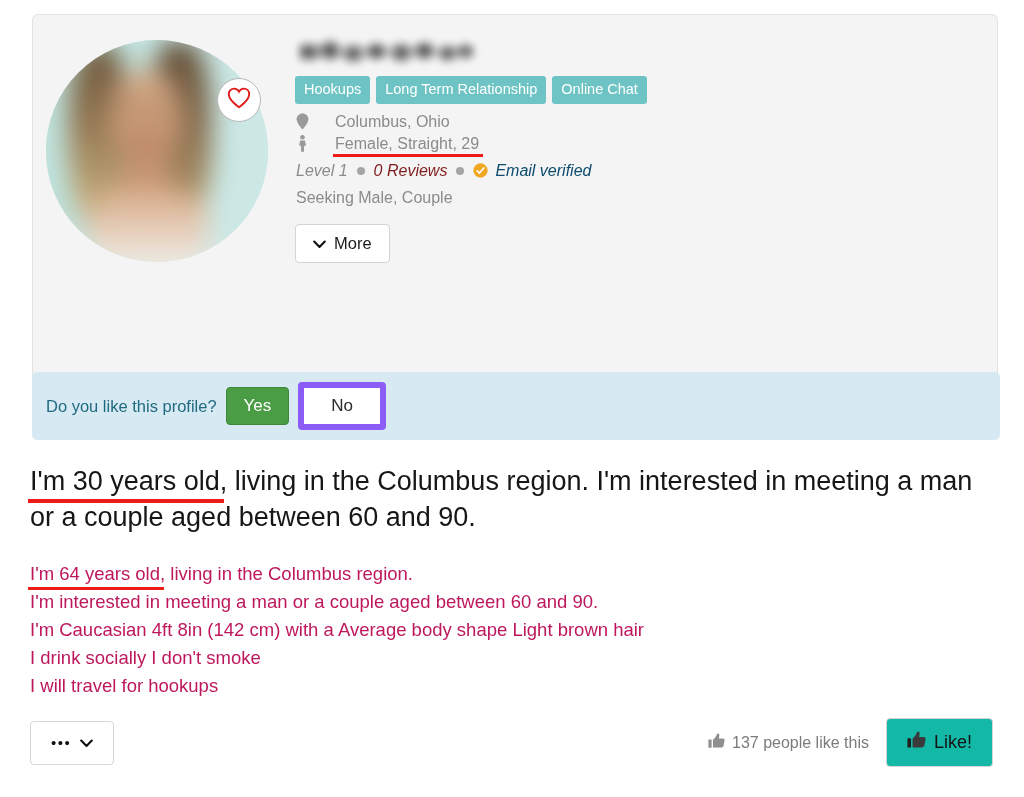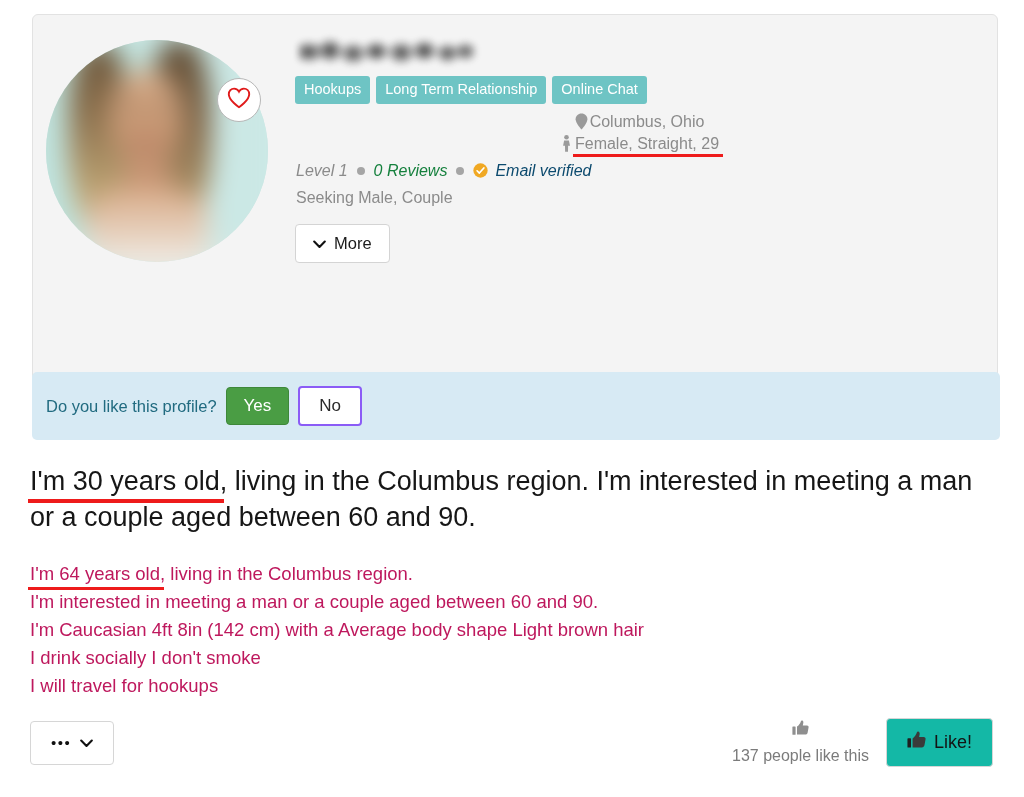--- a/index.html
+++ b/index.html
@@ -165,22 +165,21 @@
     white-space: nowrap;
     cursor: pointer;
   }
 
   .meta-line {
     display: flex;
     align-items: center;
     color: #8b8b8b;
     font-size: 16px;
     margin-top: 9px;
-    gap: 1px;
-    justify-content: center;
+    gap: 25px;
   }
   .meta-line.tight { margin-top: 4px; }
 
   .ico {
     display: inline-flex;
     width: 15px;
     justify-content: center;
     flex: 0 0 15px;
   }
 
@@ -208,21 +207,21 @@
     padding-left: 1px;
     font-style: italic;
   }
   .dot-sep {
     width: 8px; height: 8px;
     border-radius: 50%;
     background: #a5a5a5;
     display: inline-block;
   }
   .reviews-link {
-    color: #15803d;
+    color: #7f1d1d;
     cursor: pointer;
   }
   .verified {
     display: flex;
     align-items: center;
     gap: 7px;
     color: #0c4a6e;
   }
   .seeking {
     color: #8b8b8b;
@@ -268,24 +267,24 @@
     background: #4a9d44;
     border: 1px solid #3e8839;
     color: #ffffff;
     font-size: 17px;
     padding: 8px 17px;
     border-radius: 4px;
     cursor: pointer;
   }
   .btn-no {
     background: #ffffff;
-    border: 2px solid #8b5cf6;
+    border: 6px solid #8b5cf6;
     color: #2a2a2a;
     font-size: 17px;
-    padding: 8px 19px;
+    padding: 8px 27px;
     border-radius: 4px;
     cursor: pointer;
   }
 
   
   .headline {
     position: absolute;
     left: 30px;
     top: 464px;
     width: 965px;
@@ -344,21 +343,20 @@
     display: flex;
     align-items: center;
     gap: 17px;
   }
   .like-count {
     display: flex;
     align-items: center;
     gap: 7px;
     color: #7b7b7b;
     font-size: 16px;
-    flex-direction: column;
   }
   .like-btn {
     display: inline-flex;
     align-items: center;
     gap: 8px;
     background: #14b8a6;
     border: 1px solid #d6d6d6;
     border-radius: 4px;
     padding: 12px 20px;
     font-size: 18px;

